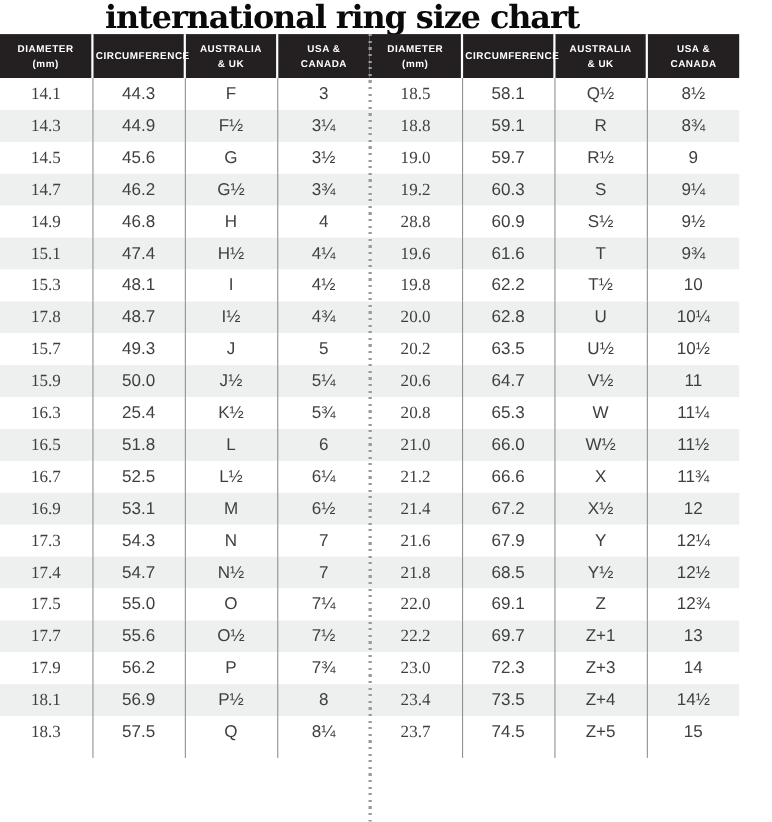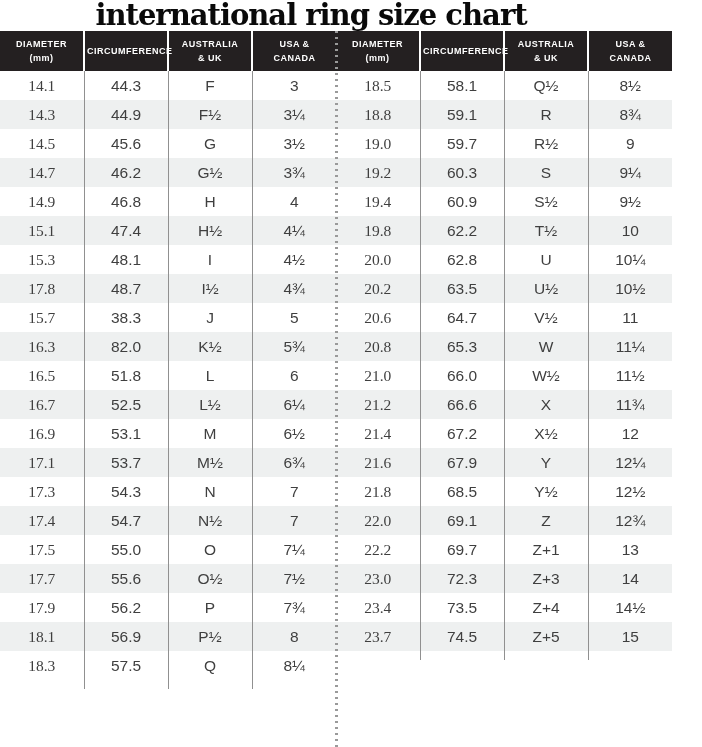--- a/index.html
+++ b/index.html
@@ -148,53 +148,53 @@
             <td>4½</td>
           </tr>
           <tr>
             <td>17.8</td>
             <td>48.7</td>
             <td>I½</td>
             <td>4¾</td>
           </tr>
           <tr>
             <td>15.7</td>
-            <td>38.3</td>
+            <td>49.3</td>
             <td>J</td>
             <td>5</td>
           </tr>
           <tr>
+            <td>15.9</td>
+            <td>50.0</td>
+            <td>J½</td>
+            <td>5¼</td>
+          </tr>
+          <tr>
             <td>16.3</td>
-            <td>82.0</td>
+            <td>25.4</td>
             <td>K½</td>
             <td>5¾</td>
           </tr>
           <tr>
             <td>16.5</td>
             <td>51.8</td>
             <td>L</td>
             <td>6</td>
           </tr>
           <tr>
             <td>16.7</td>
             <td>52.5</td>
             <td>L½</td>
             <td>6¼</td>
           </tr>
           <tr>
             <td>16.9</td>
             <td>53.1</td>
             <td>M</td>
             <td>6½</td>
-          </tr>
-          <tr>
-            <td>17.1</td>
-            <td>53.7</td>
-            <td>M½</td>
-            <td>6¾</td>
           </tr>
           <tr>
             <td>17.3</td>
             <td>54.3</td>
             <td>N</td>
             <td>7</td>
           </tr>
           <tr>
             <td>17.4</td>
             <td>54.7</td>
@@ -268,24 +268,30 @@
             <td>R½</td>
             <td>9</td>
           </tr>
           <tr>
             <td>19.2</td>
             <td>60.3</td>
             <td>S</td>
             <td>9¼</td>
           </tr>
           <tr>
-            <td>19.4</td>
+            <td>28.8</td>
             <td>60.9</td>
             <td>S½</td>
             <td>9½</td>
+          </tr>
+          <tr>
+            <td>19.6</td>
+            <td>61.6</td>
+            <td>T</td>
+            <td>9¾</td>
           </tr>
           <tr>
             <td>19.8</td>
             <td>62.2</td>
             <td>T½</td>
             <td>10</td>
           </tr>
           <tr>
             <td>20.0</td>
             <td>62.8</td>

